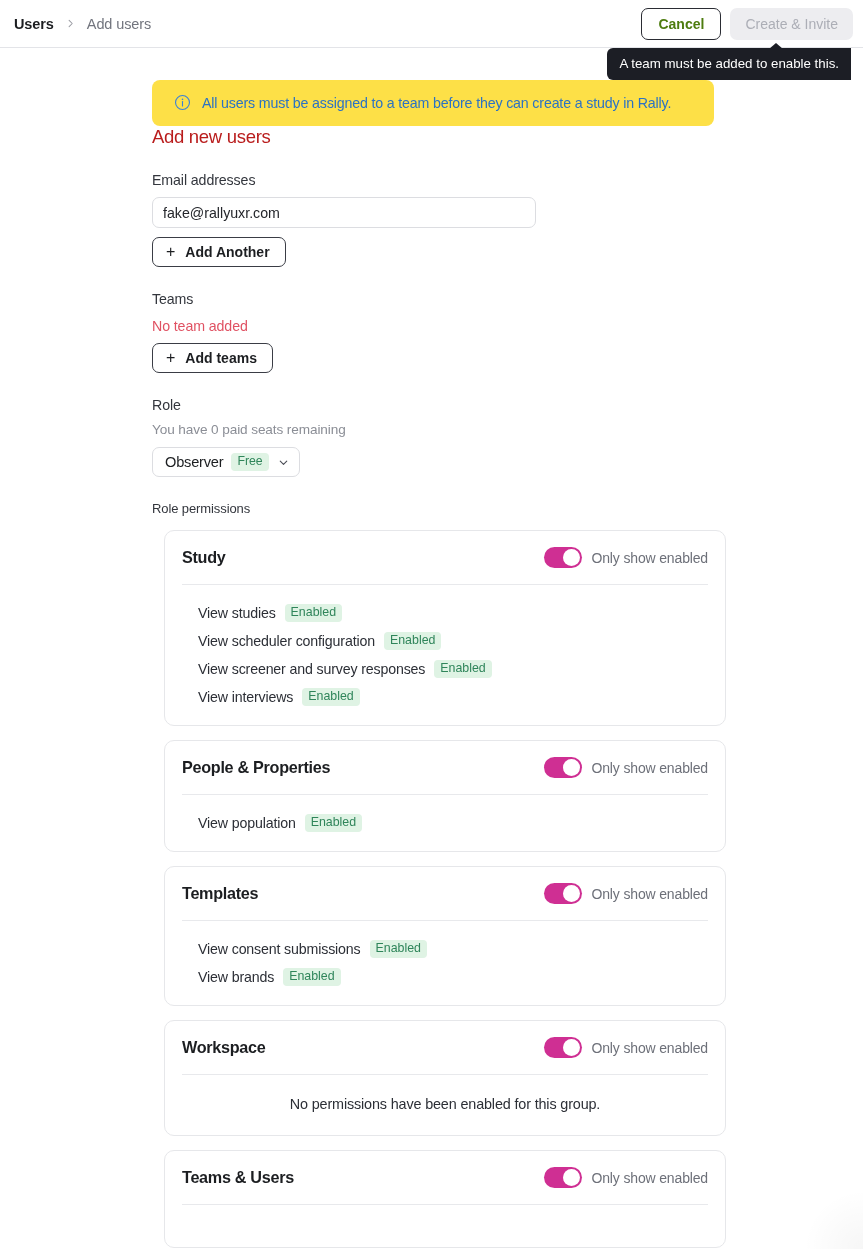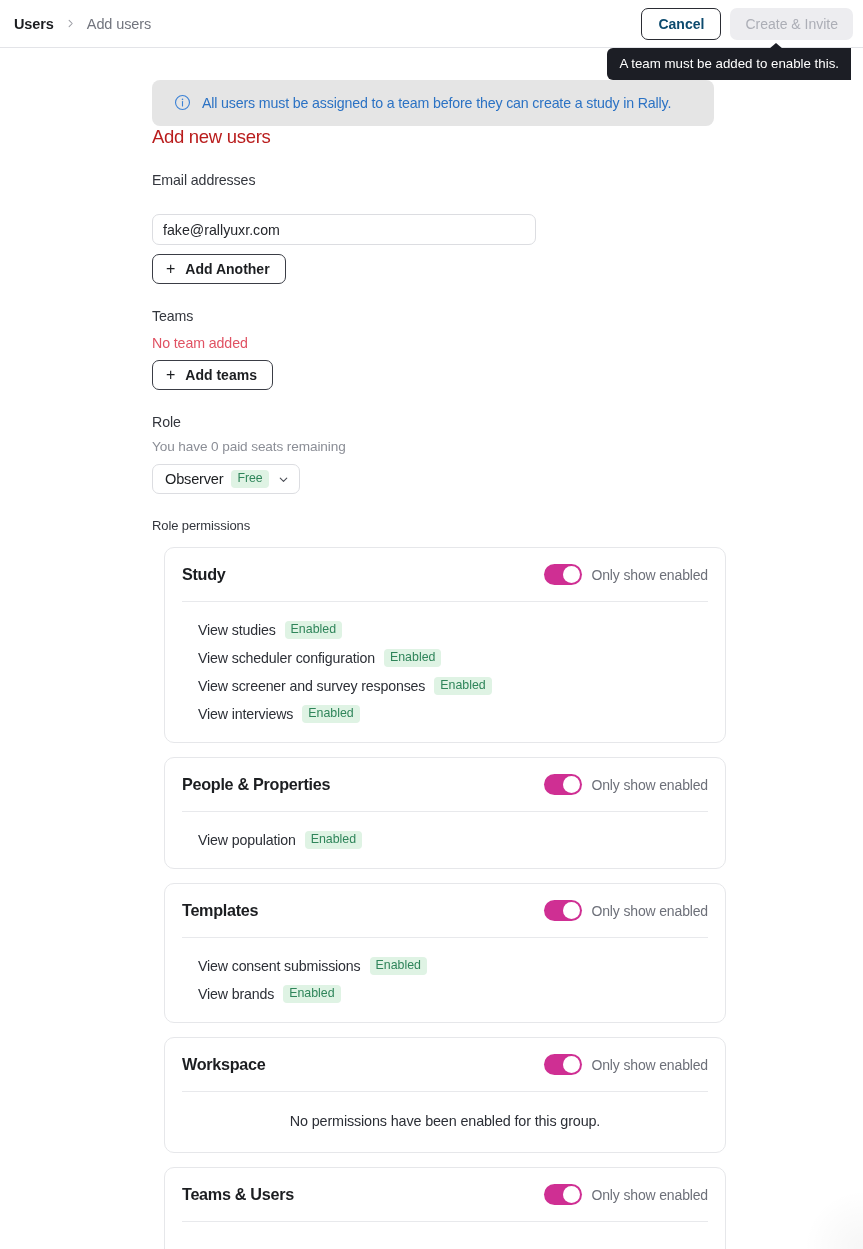--- a/index.html
+++ b/index.html
@@ -37,21 +37,21 @@
   }
   .btn-cancel {
     height: 32px;
     padding: 0 16px;
     border: 1px solid #2a2c33;
     border-radius: 7px;
     background: #fff;
     font-family: inherit;
     font-size: 14px;
     font-weight: 600;
-    color: #0c4a6e;
+    color: #4d7c0f;
     cursor: pointer;
     line-height: 1;
   }
   .btn-create {
     height: 32px;
     padding: 0 15px;
     border: none;
     border-radius: 7px;
     background: #ededf0;
     font-family: inherit;
@@ -92,21 +92,21 @@
     padding: 0 0 0 0;
   }
   .col {
     width: 562px;
     margin-left: 152px;
   }
 
   .info-banner {
     margin-top: 32px;
     width: 562px;
-    background: #e5e5e5;
+    background: #fde047;
     border-radius: 8px;
     display: flex;
     align-items: center;
     gap: 11px;
     padding: 14px 16px 15px 22px;
   }
   .info-icon { flex: 0 0 auto; display: flex; }
   .info-icon svg { display: block; }
   .info-text { font-size: 14.2px; color: #2b72c4; letter-spacing: -.15px; }
 
@@ -118,21 +118,21 @@
   }
 
   .field-label {
     margin-top: 24px;
     font-size: 14.2px;
     color: #33363d;
     letter-spacing: -.1px;
   }
   .email-input {
     display: block;
-    margin-top: 26px;
+    margin-top: 9px;
     width: 384px;
     height: 31px;
     border: 1px solid #dcdde1;
     border-radius: 7px;
     padding: 0 10px;
     font-family: inherit;
     font-size: 14.2px;
     color: #24262b;
     background: #fff;
     outline: none;

